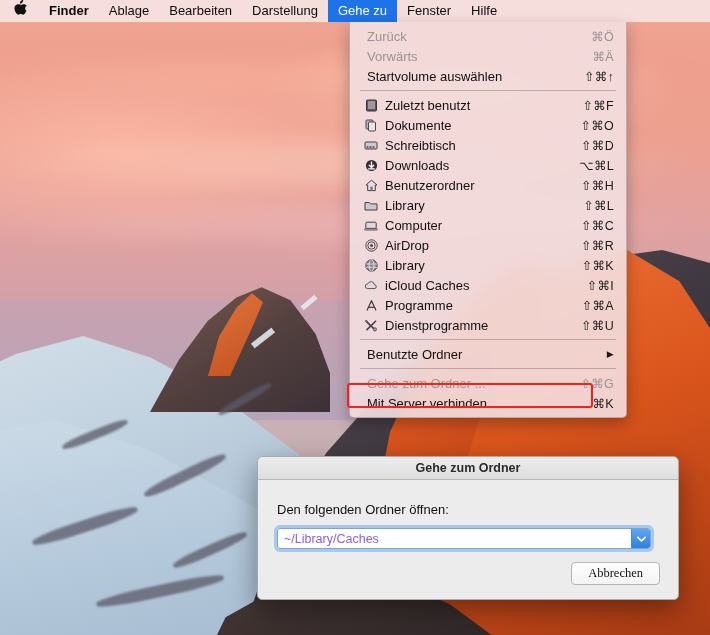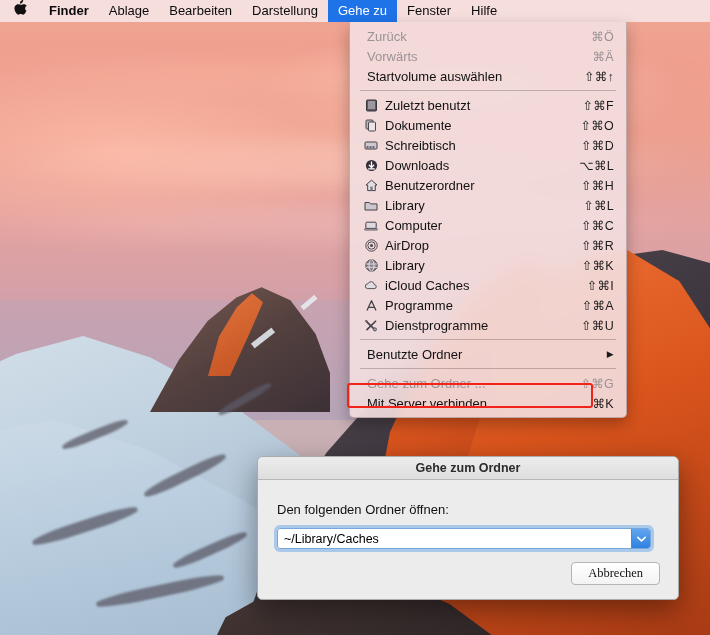--- a/index.html
+++ b/index.html
@@ -161,21 +161,21 @@
   }
   .combo {
     position:absolute; inset:0;
     display:flex; align-items:stretch;
     border:1px solid #7aa7da; border-radius:3px;
     background:#fff; overflow:hidden;
   }
   .combo input {
     flex:1; border:none; outline:none; background:transparent;
     font-family:"Liberation Sans", sans-serif;
-    font-size:12.5px; color:#000000; padding:0 6px;
+    font-size:12.5px; color:#8b5cf6; padding:0 6px;
   }
   .combo-btn {
     width:19px; background:linear-gradient(180deg,#62a6f0 0%, #2f80e0 100%);
     border-left:1px solid #4b8bd0;
     display:flex; align-items:center; justify-content:center;
     color:#fff; font-size:8px;
   }
 
   #dlg-buttons {
     position:absolute; right:18px; bottom:14px;

